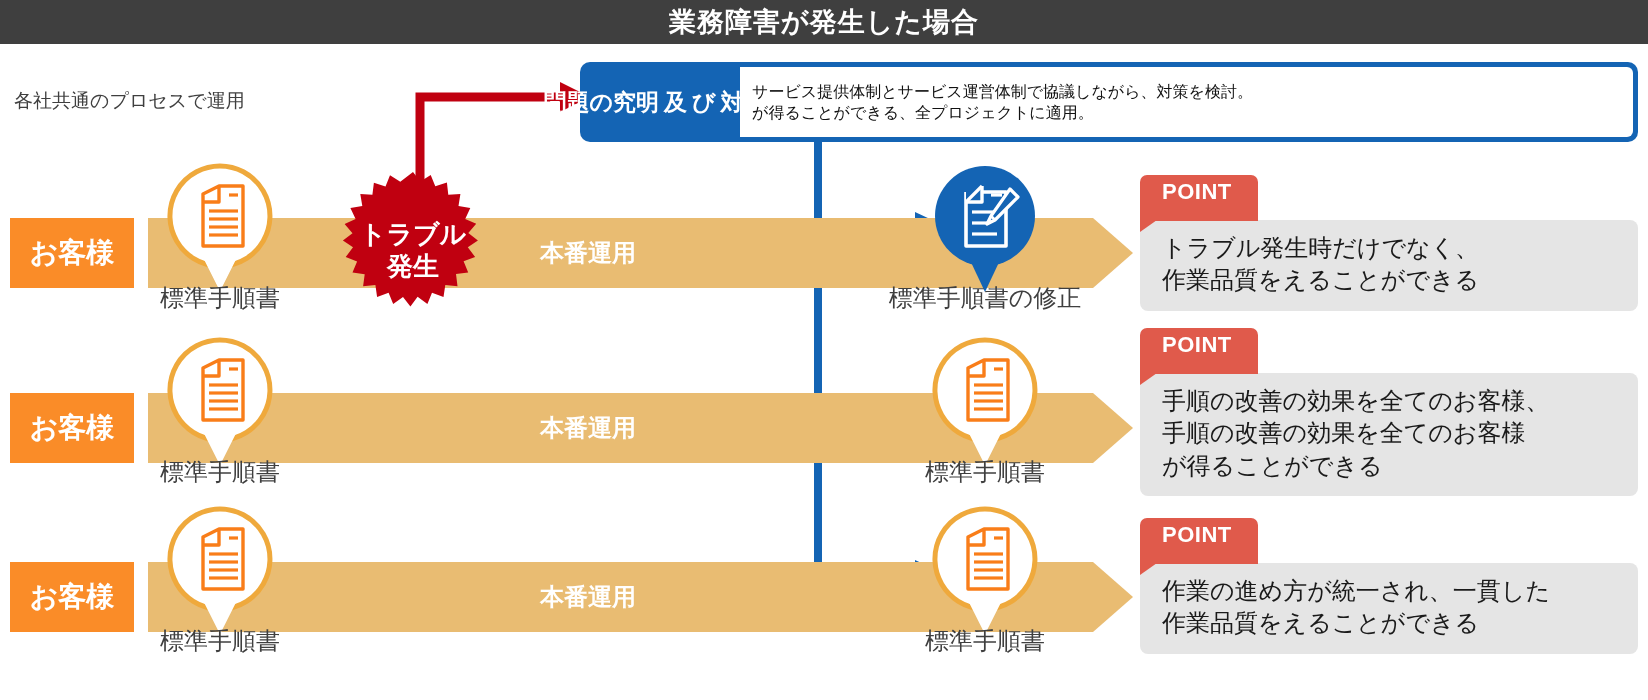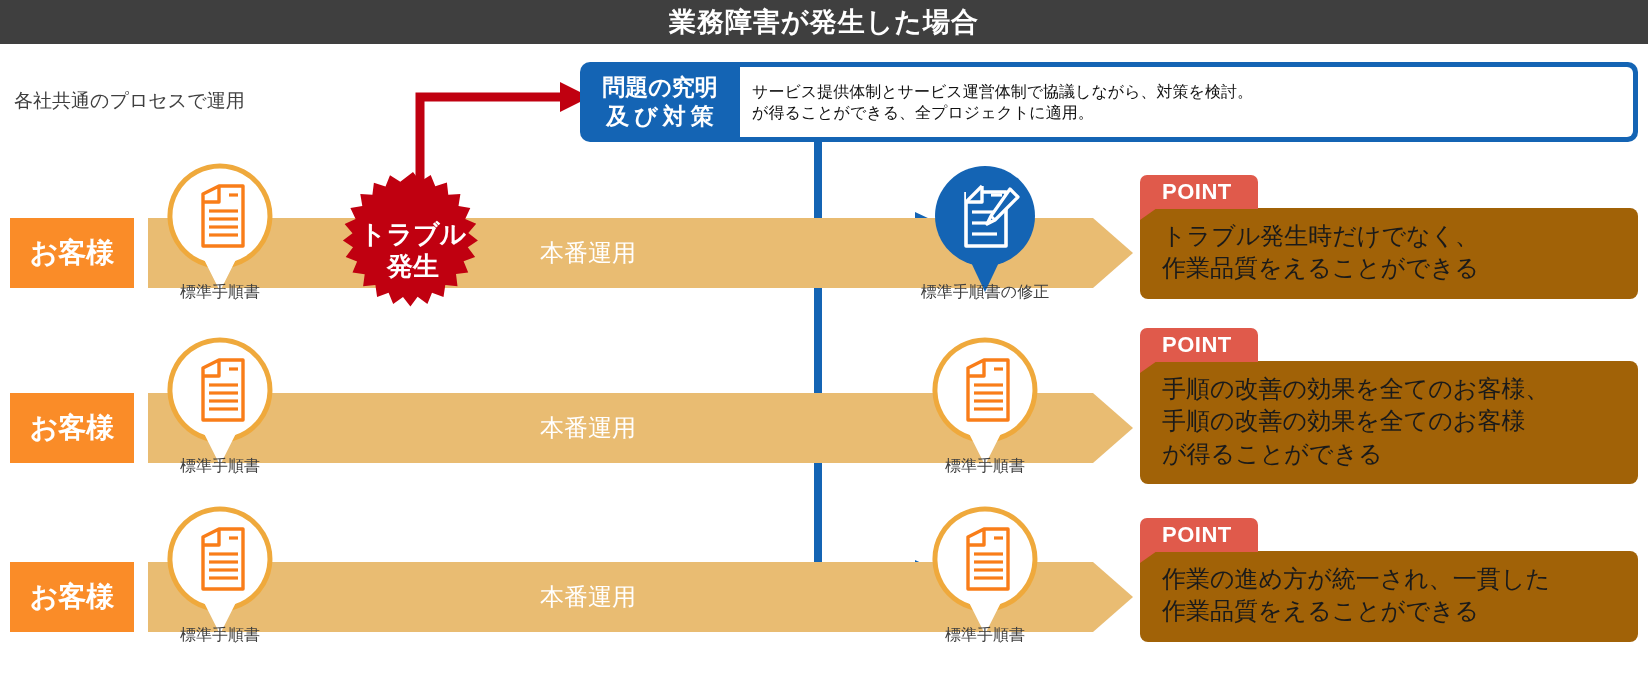--- a/index.html
+++ b/index.html
@@ -61,21 +61,21 @@
     align-items: stretch;
     box-sizing: border-box;
   }
   .blue-box-label {
     width: 160px;
     flex: 0 0 160px;
     color: #ffffff;
     font-size: 23px;
     font-weight: bold;
     display: flex;
-    flex-direction: column;
+    flex-direction: row;
     align-items: center;
     justify-content: center;
     line-height: 1.25;
     white-space: nowrap;
   }
   .blue-box-label .l2 {
     letter-spacing: 5px;
     padding-left: 5px;
   }
   .blue-box-body {
@@ -148,36 +148,36 @@
   }
   .row-bar-label {
     position: absolute;
     left: 540px;
     top: 0;
     height: 70px;
     display: flex;
     align-items: center;
     color: #ffffff;
     font-size: 24px;
-    font-weight: normal;
+    font-weight: bold;
     white-space: nowrap;
   }
 
   
   .pin {
     position: absolute;
     width: 108px;
     height: 132px;
   }
   .pin-caption {
     position: absolute;
     top: 120px;
     left: 50%;
     transform: translateX(-50%);
-    font-size: 16px;
+    font-size: 24px;
     color: #3f3f3f;
     white-space: nowrap;
     font-weight: normal;
     text-align: right;
   }
 
   
   .burst {
     position: absolute;
     width: 162px;
@@ -205,36 +205,36 @@
     left: 1140px;
     width: 498px;
   }
   .point-tag {
     position: relative;
     display: inline-block;
     background: #e05a4b;
     color: #ffffff;
     font-size: 22px;
     font-weight: bold;
-    padding: 4px 26px 4px 22px;
+    padding: 4px 26px 16px 22px;
     border-radius: 7px 7px 0 0;
     letter-spacing: 0.5px;
   }
   .point-tag::after {
     content: "";
     position: absolute;
     left: 0;
     bottom: -11px;
     width: 0;
     height: 0;
     border-left: 17px solid #e05a4b;
     border-bottom: 12px solid transparent;
   }
   .point-body {
-    background: #a16207;
+    background: #e5e5e5;
     border-radius: 0 8px 8px 8px;
     padding: 12px 18px 14px 22px;
     margin-top: -1px;
     box-sizing: border-box;
   }
   .point-body .pline {
     font-size: 24px;
     color: #1a1a1a;
     line-height: 1.35;
     white-space: nowrap;

